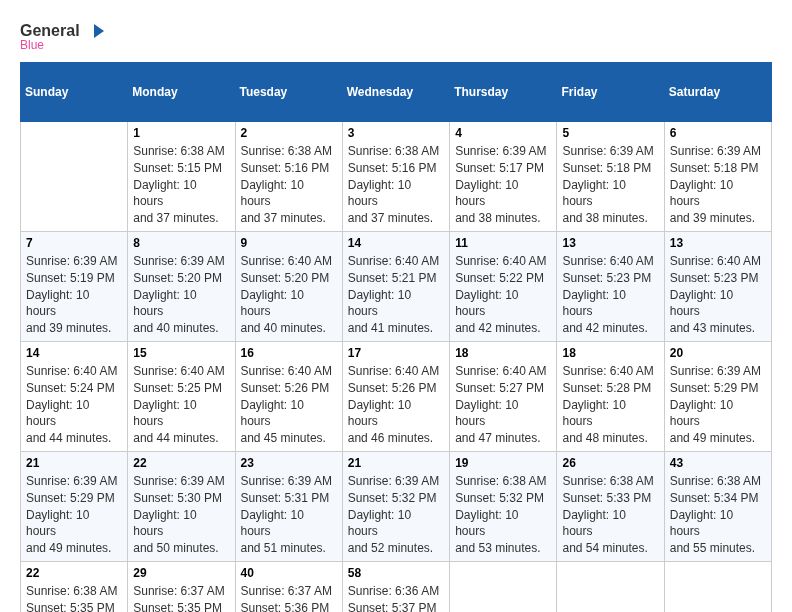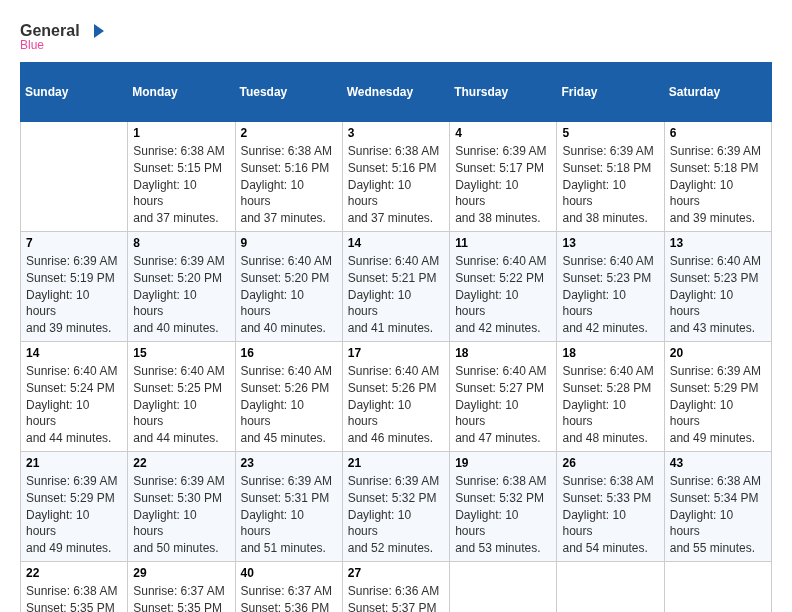--- a/index.html
+++ b/index.html
@@ -325,21 +325,21 @@
 and 58 minutes.</div>
         </td>
         <td>
           <div class="day-num">40</div>
           <div class="day-info" style="white-space: pre-line;">Sunrise: 6:37 AM
 Sunset: 5:36 PM
 Daylight: 10 hours
 and 59 minutes.</div>
         </td>
         <td>
-          <div class="day-num">27</div>
+          <div class="day-num">58</div>
           <div class="day-info" style="white-space: pre-line;">Sunrise: 6:36 AM
 Sunset: 5:37 PM
 Daylight: 11 hours
 and 0 minutes.</div>
         </td>
         <td class="empty-cell"></td>
         <td class="empty-cell"></td>
         <td class="empty-cell"></td>
       </tr>
     </tbody>

